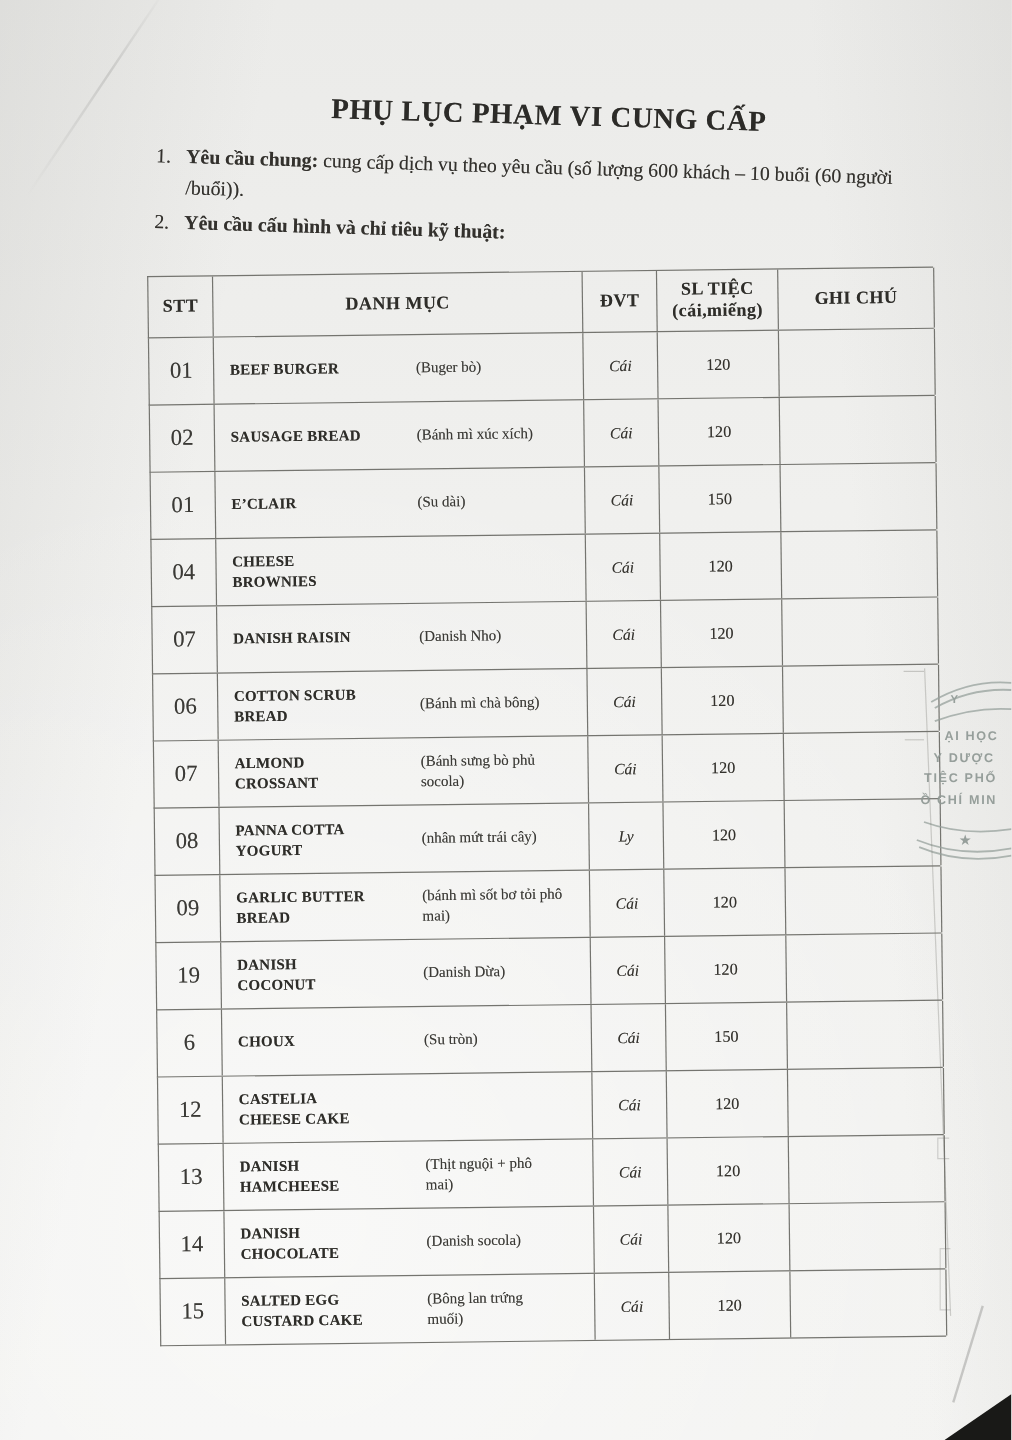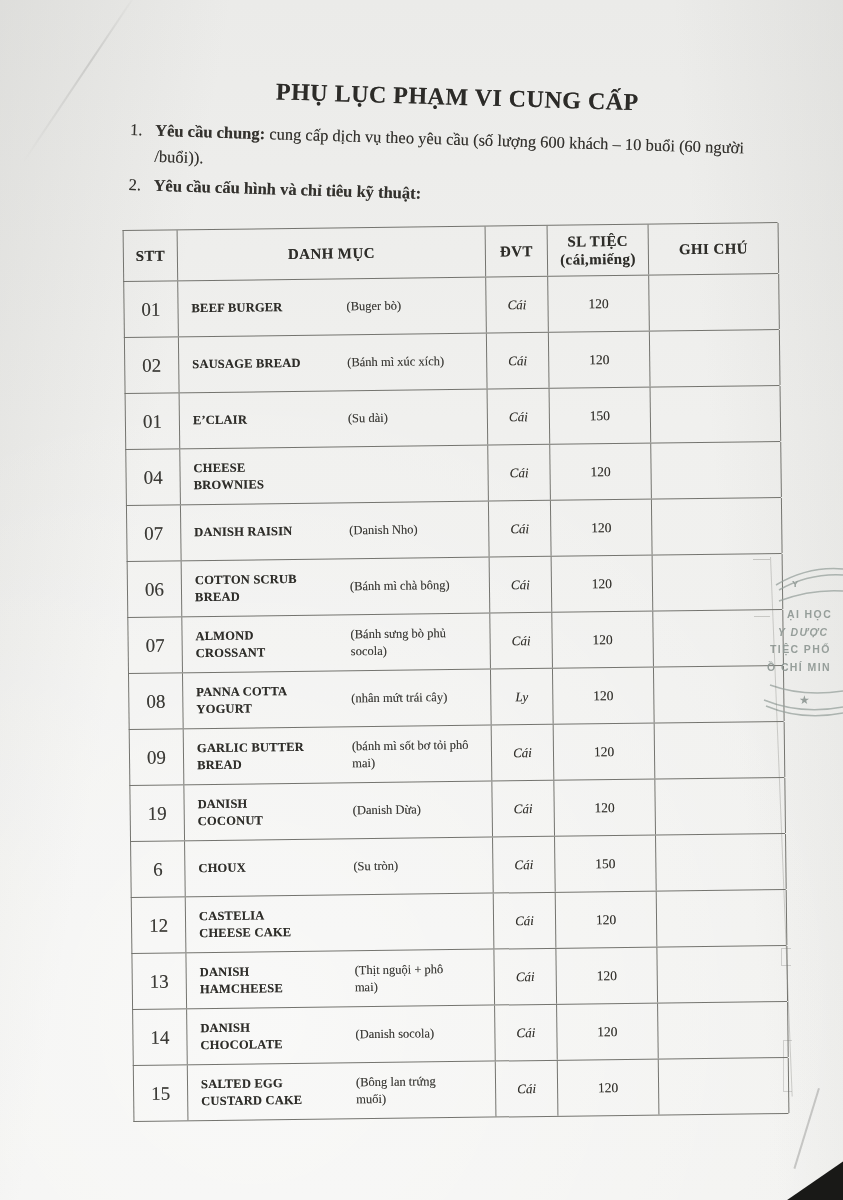--- a/index.html
+++ b/index.html
@@ -81,21 +81,21 @@
     position:absolute;left:753px;top:545px;width:90px;height:185px;
     color:var(--stamp);opacity:.92;
     font-family:"Liberation Sans","DejaVu Sans",sans-serif;
   }
   .stamp svg{position:absolute;left:0;top:0;}
   .stamp-line{
     position:absolute;font-weight:bold;font-size:10.5px;letter-spacing:1.4px;white-space:nowrap;
   }
   .stamp-y{position:absolute;left:39px;top:33px;font-weight:bold;font-size:9.5px;}
   .stamp-l0{left:34px;top:63px;}
-  .stamp-l1{left:25px;top:81px;font-style:italic;}
+  .stamp-l1{left:25px;top:81px;}
   .stamp-l2{left:17px;top:98px;}
   .stamp-l3{left:14px;top:116px;}
   .stamp-star{position:absolute;left:46px;top:148px;font-size:12px;}
   
   .bleed-vline{
     position:absolute;left:770px;top:557px;width:1.4px;height:540px;
     background:rgba(120,120,116,.32);
     transform:rotate(-2.3deg);transform-origin:top left;
   }
   .bleed-h1{position:absolute;left:753px;top:559px;width:17px;height:1.3px;background:rgba(120,120,116,.35);}

